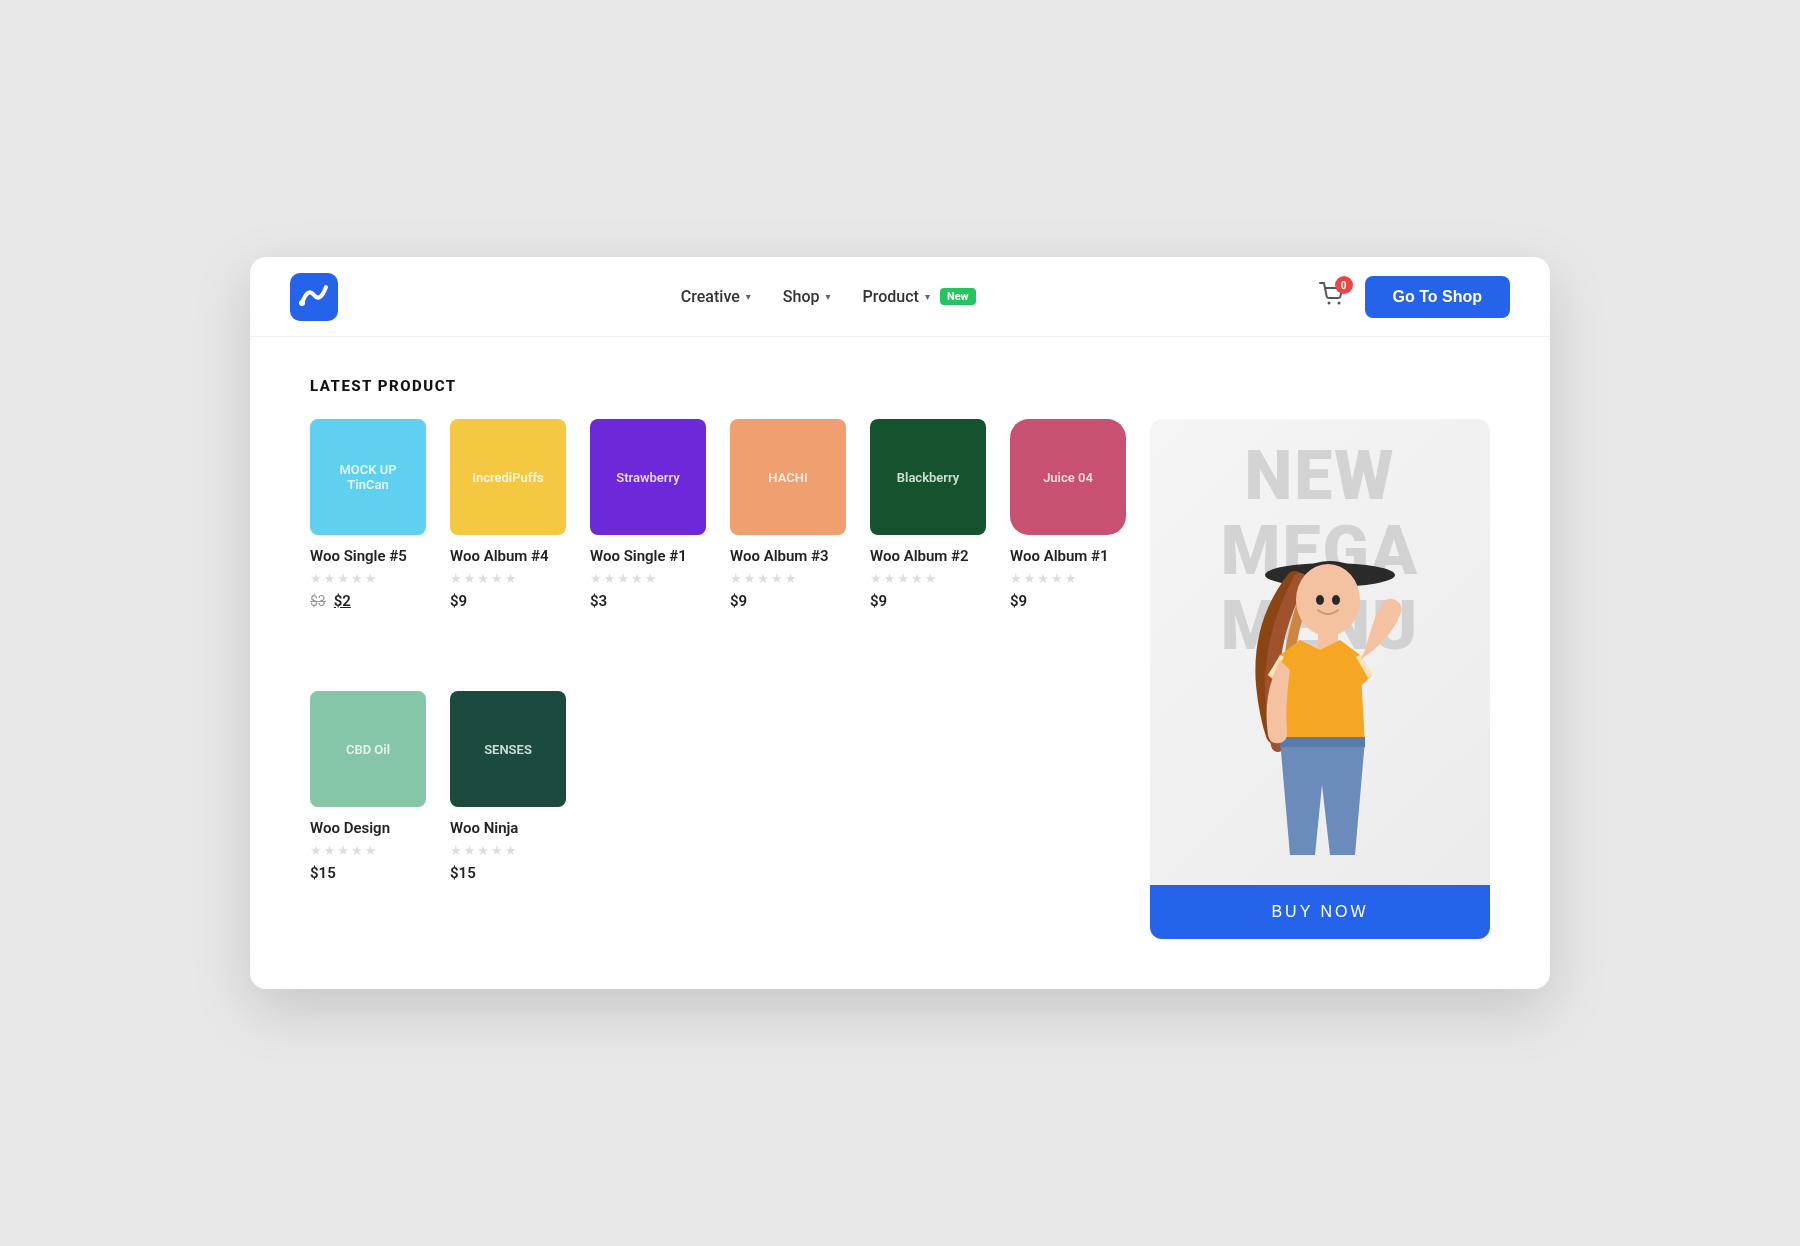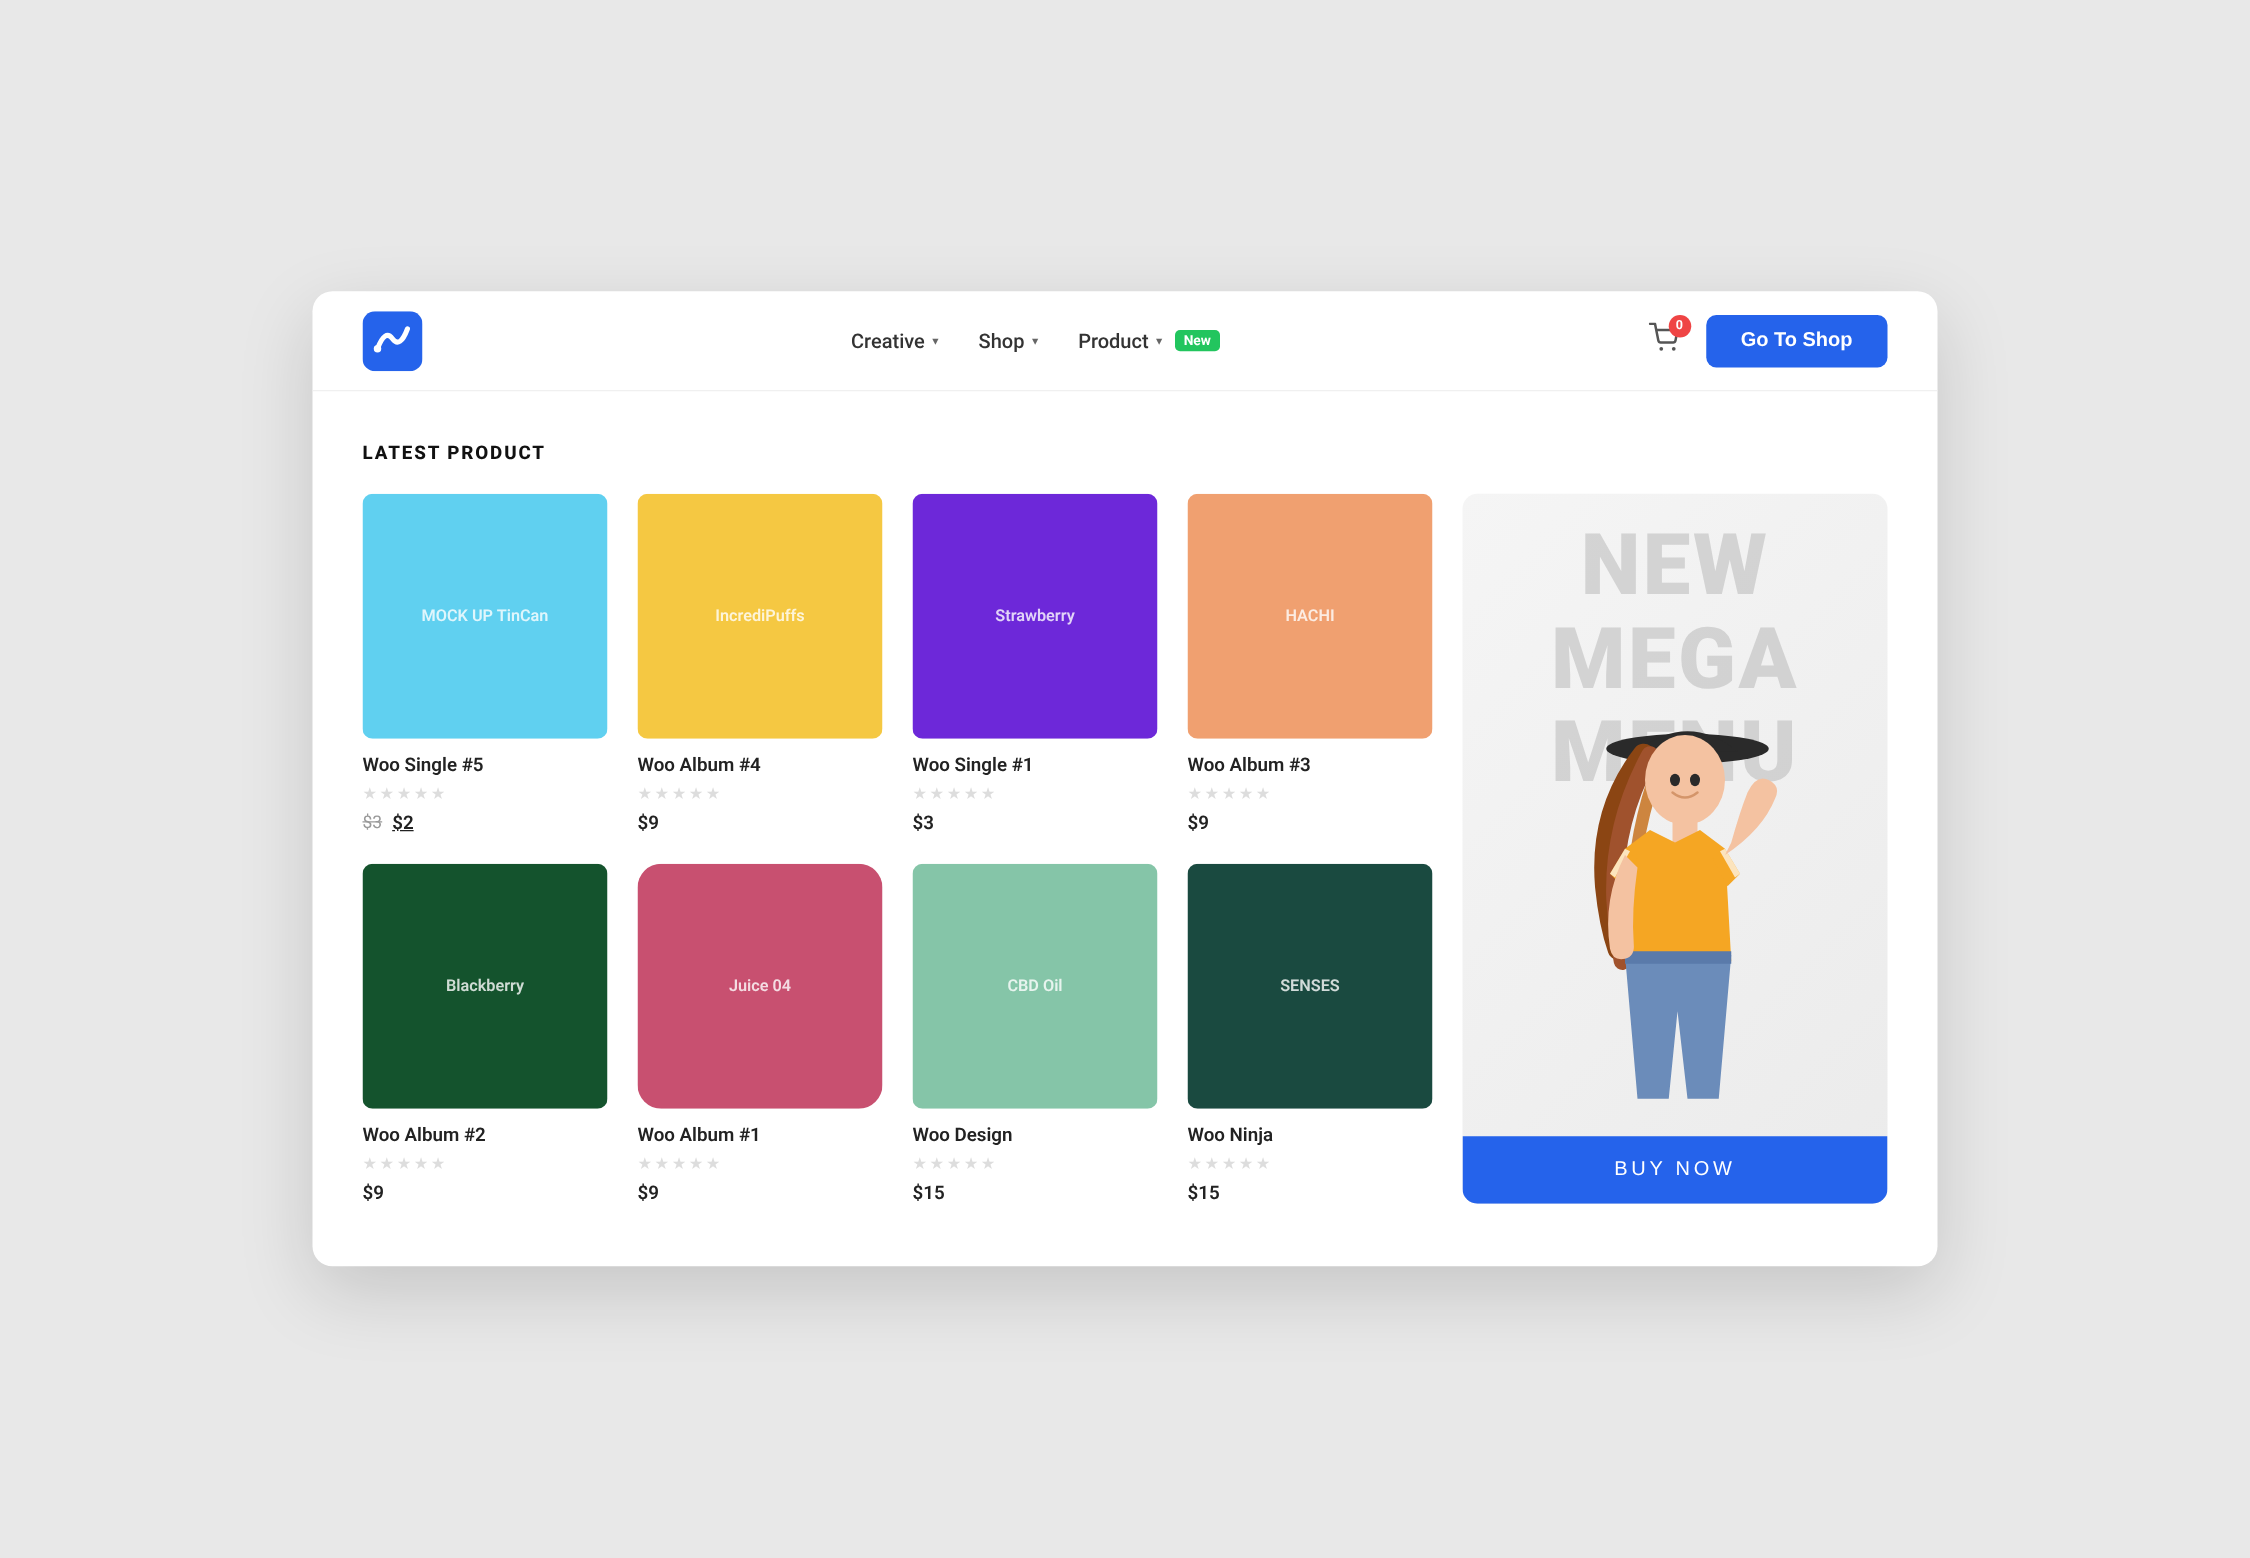--- a/index.html
+++ b/index.html
@@ -92,38 +92,38 @@
       border-radius: 8px;
       padding: 12px 28px;
       font-size: 16px;
       font-weight: 600;
       cursor: pointer;
       white-space: nowrap;
       text-align: center;
     }
     
     .main-content {
-      padding: 40px 40px 50px;
+      padding: 40px 60px 50px;
     }
     .section-title {
       font-size: 15px;
       font-weight: 800;
       letter-spacing: 1.5px;
       color: #111;
       margin-bottom: 24px;
       text-transform: uppercase;
     }
     .content-layout {
       display: grid;
       grid-template-columns: 1fr 340px;
       gap: 24px;
     }
     .products-grid {
       display: grid;
-      grid-template-columns: repeat(4, 1fr);
+      grid-template-columns: repeat(6, 1fr);
       gap: 24px;
     }
     .product-card {
       cursor: pointer;
     }
     .product-image {
       width: 100%;
       aspect-ratio: 1;
       border-radius: 8px;
       overflow: hidden;

